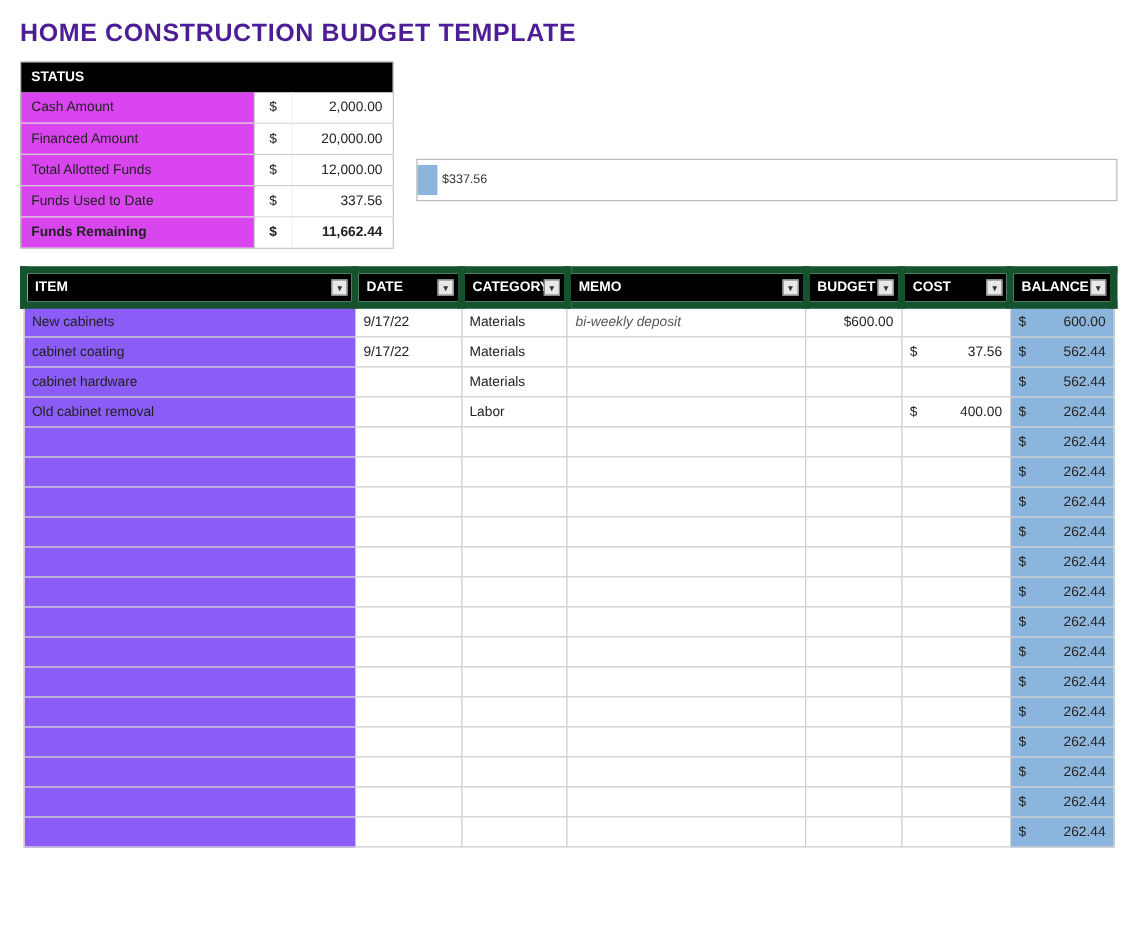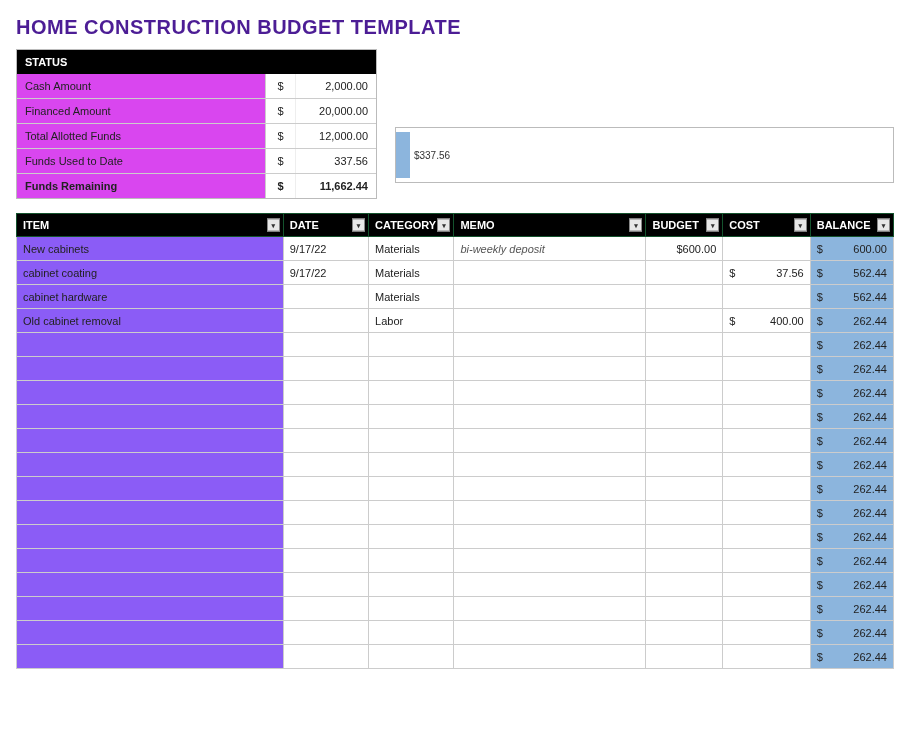--- a/index.html
+++ b/index.html
@@ -20,21 +20,21 @@
     margin-bottom: 10px;
   }
   .top-row {
     display: flex;
     gap: 18px;
     align-items: flex-start;
     margin-bottom: 14px;
   }
   .status-box {
     border: 1px solid #bbb;
-    width: 361px;
+    width: 299px;
   }
   .status-header {
     background: #000;
     color: #fff;
     font-weight: bold;
     padding: 6px 8px;
     font-size: 11px;
   }
   .status-row {
     display: flex;
@@ -59,21 +59,21 @@
     text-align: right;
     padding: 6px 8px;
     background: #fff;
   }
   .status-row.bold .status-label,
   .status-row.bold .status-cur,
   .status-row.bold .status-val { font-weight: bold; }
   .chart-box {
     flex: 1;
     border: 1px solid #bbb;
-    height: 56px;
+    height: 34px;
     position: relative;
     margin-top: 78px;
     background: #fff;
   }
   .chart-bar {
     position: absolute;
     left: 0; top: 4px; bottom: 4px;
     background: #8cb5dd;
     width: 10px;
   }
@@ -90,21 +90,21 @@
     border-collapse: collapse;
     table-layout: fixed;
   }
   table.items th {
     background: #000;
     color: #fff;
     font-weight: bold;
     font-size: 11px;
     text-align: left;
     padding: 5px 6px;
-    border: 1px solid #14532d;
+    border: 6px solid #14532d;
     position: relative;
   }
   table.items th .filter {
     position: absolute;
     right: 3px;
     top: 50%;
     transform: translateY(-50%);
     width: 13px;
     height: 13px;
     background: #e8e8e8;

